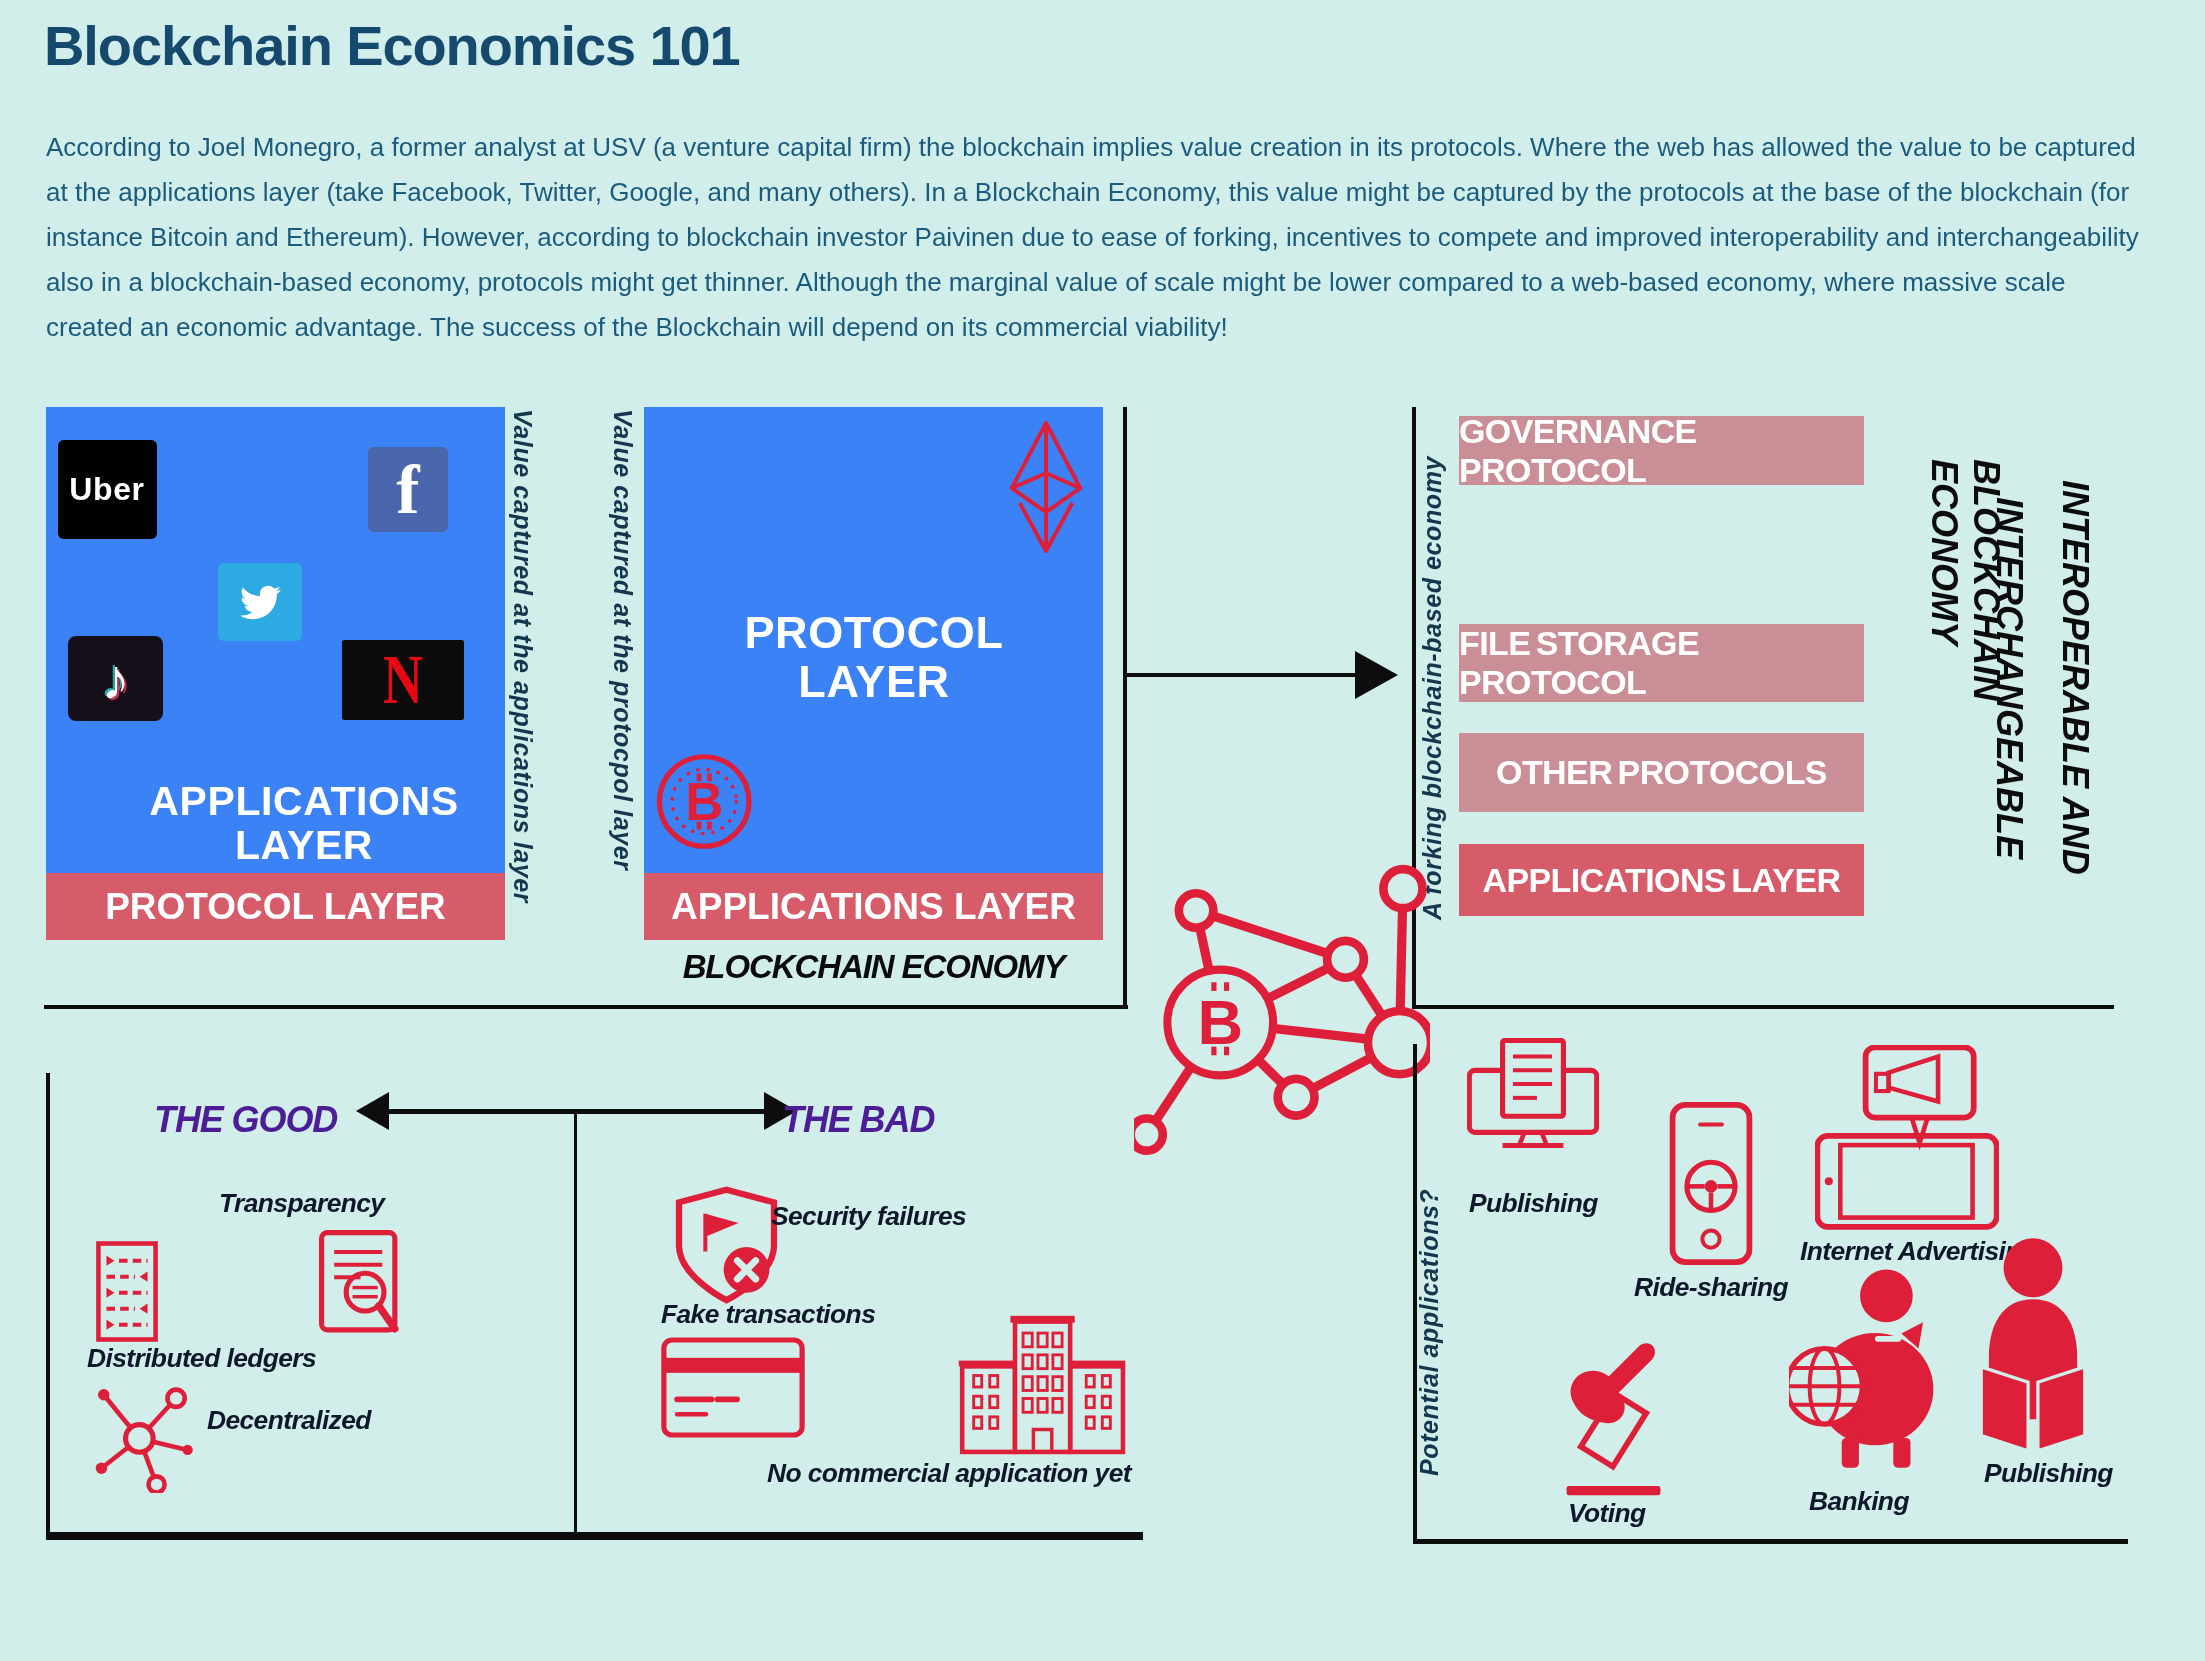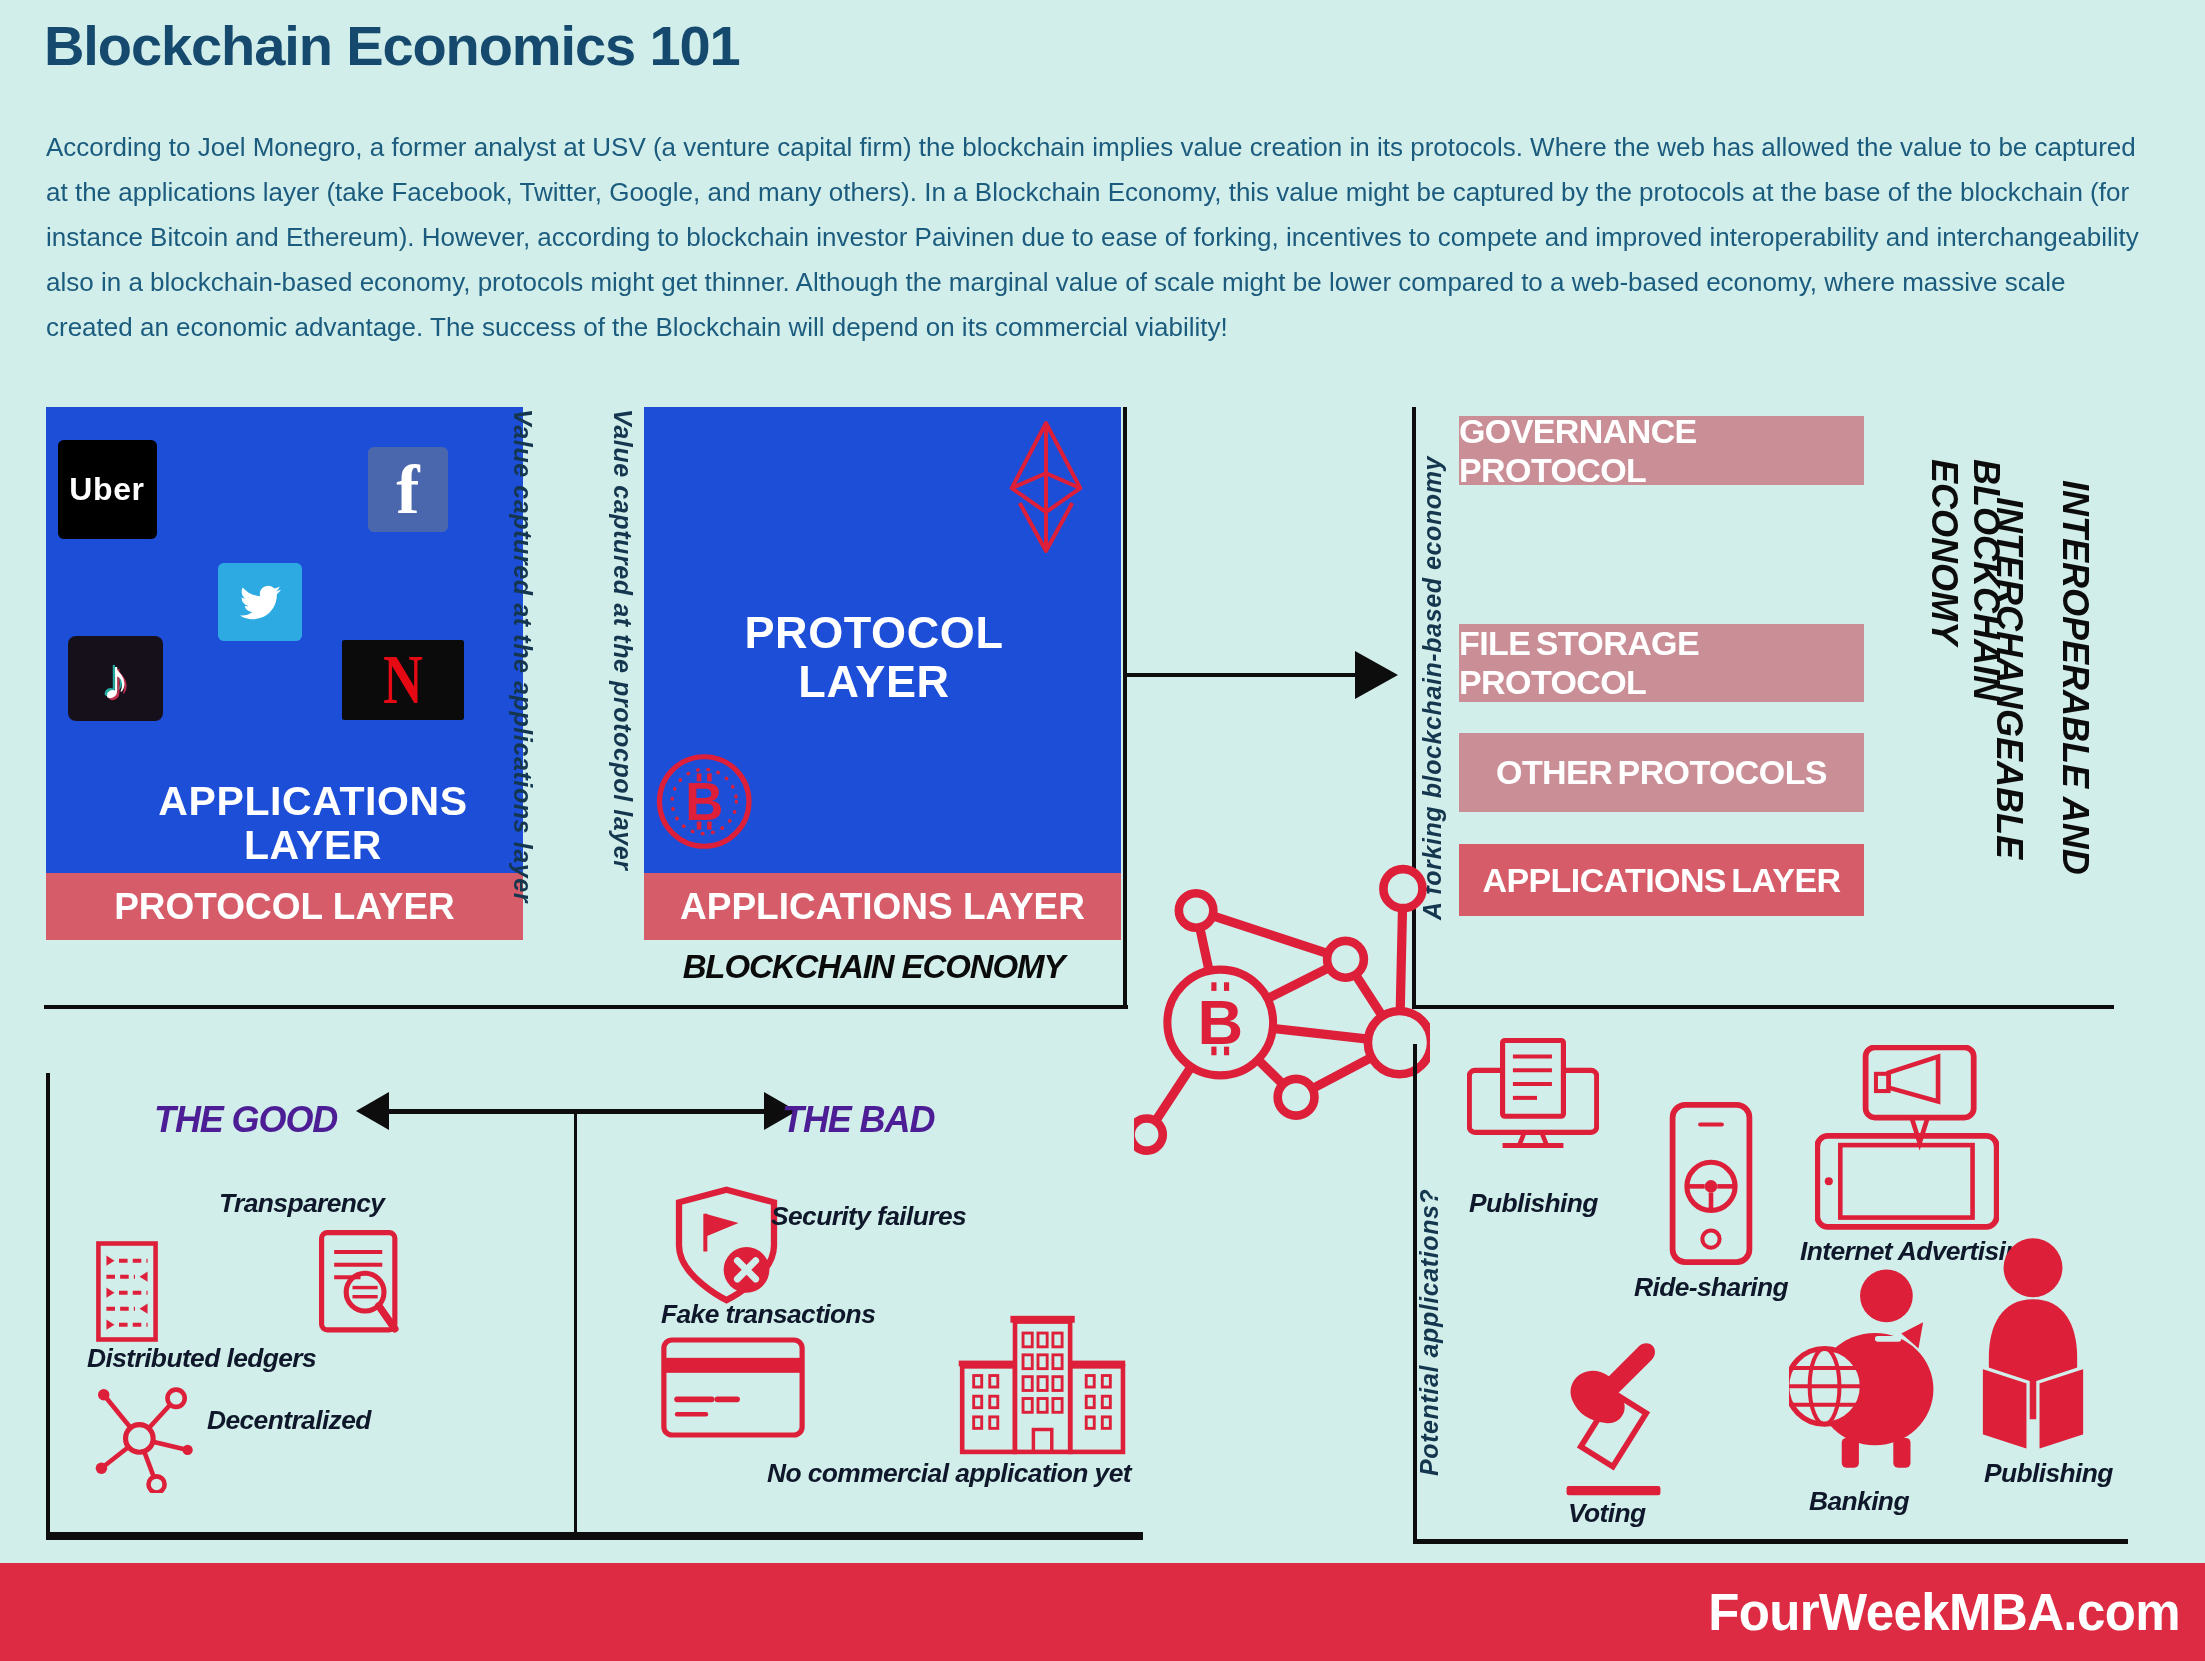--- a/index.html
+++ b/index.html
@@ -6,21 +6,21 @@
   .canvas{
     position:relative; width:2205px; height:1662px;
     background:#d2eeea; overflow:hidden;
     font-family:"Liberation Sans", sans-serif;
   }
   .abs{position:absolute;}
   
   .title{left:44px; top:12.6px; font-size:56px; font-weight:800; color:#15496d; letter-spacing:-1.1px;}
   .intro{left:46px; top:125px; width:2113px; font-size:26px; line-height:45px; color:#1b5b7e;}
   
-  .panel{background:#1d4ed8;padding-left:18px;}
+  .panel{background:#3b82f6;}
   .panel .bigword{position:absolute; left:0; right:0; text-align:center; color:#fff; font-weight:800; line-height:1.08; letter-spacing:0.6px;}
   .redbar{position:absolute; left:0; bottom:0; width:100%; height:67px; background:#d65c69;
           display:flex; align-items:center; justify-content:center;
           color:#fff; font-weight:800; font-size:37px; letter-spacing:0;}
   .caption{font-size:33px; font-weight:800; font-style:italic; color:#0b0b0b; text-align:center; letter-spacing:-1.1px;}
   .vnote{writing-mode:vertical-rl; font-style:italic; font-weight:bold; color:#14364e; font-size:25px; letter-spacing:0.6px;}
   .vnote.flip{transform:rotate(180deg);}
   .vlabel{writing-mode:vertical-rl; font-weight:800; font-style:italic; color:#0c0c0c; font-size:36px; letter-spacing:0;}
   
   .tile{position:absolute; display:flex; align-items:center; justify-content:center; border-radius:5.7px;}
@@ -342,18 +342,15 @@
   <div class="abs item-label" style="left:1809px; top:1486px;">Banking</div>
 
   <svg class="abs" style="left:1967px; top:1235px;" width="132" height="218" viewBox="0 0 230 400">
     <circle cx="115" cy="60" r="54" fill="#dd1f39"></circle>
     <path d="M115 118 C58 118 34 166 34 224 L34 338 L196 338 L196 224 C196 166 172 118 115 118 Z" fill="#dd1f39"></path>
     <polygon points="20,242 106,270 106,396 20,368" fill="#dd1f39" stroke="#d2eeea" stroke-width="6"></polygon>
     <polygon points="210,242 124,270 124,396 210,368" fill="#dd1f39" stroke="#d2eeea" stroke-width="6"></polygon>
   </svg>
   <div class="abs item-label" style="left:1984px; top:1458px;">Publishing</div>
 
-  <div class="abs footer">
-    <span>FourWeekMBA.com</span>
-  </div>
 
 </div>
 
 
 </body></html>

